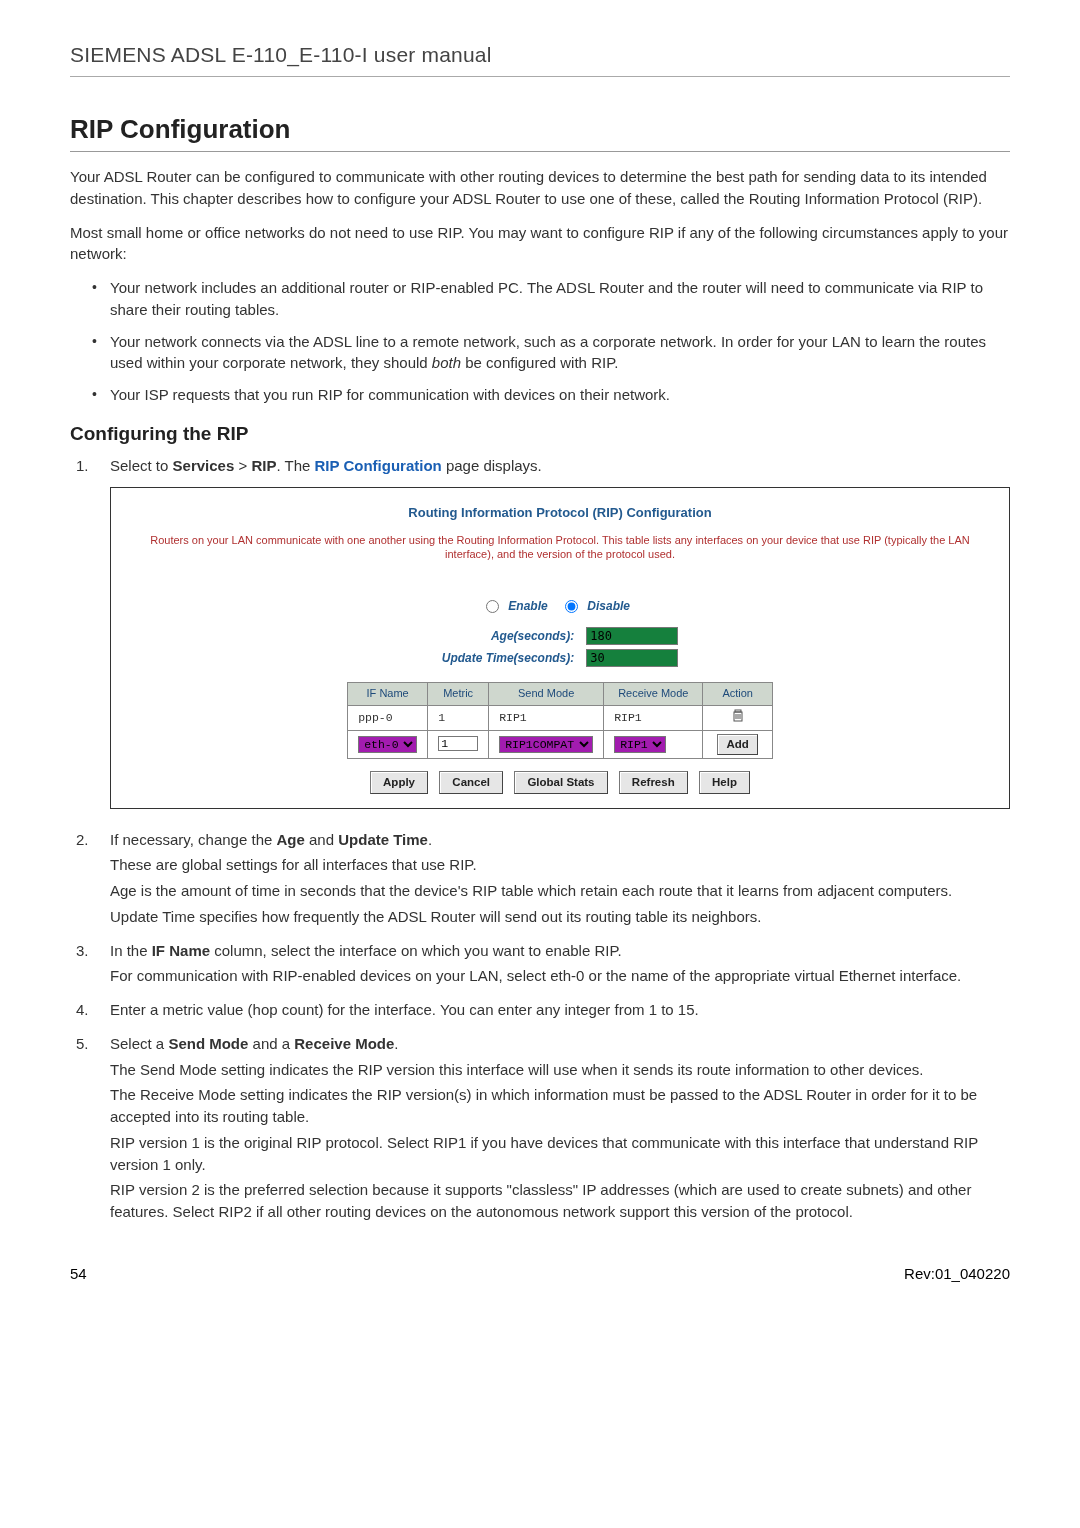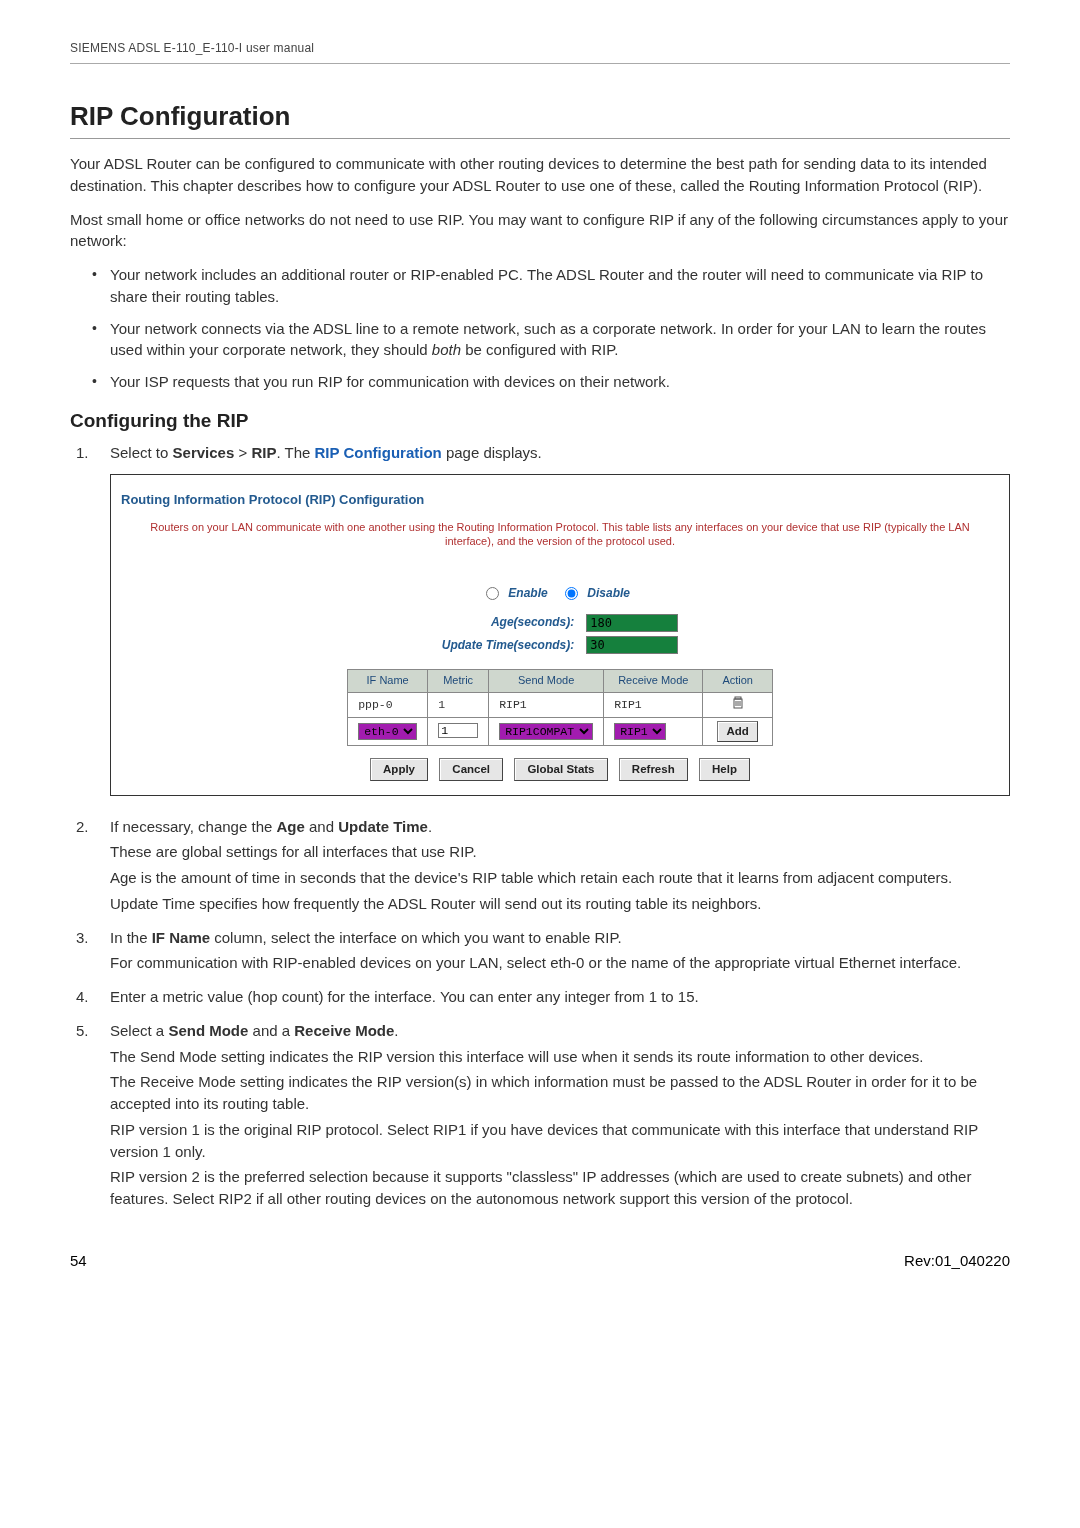--- a/index.html
+++ b/index.html
@@ -6,21 +6,21 @@
   body {
     font-family: "Segoe UI", Arial, sans-serif;
     background: #fff;
     color: #333;
     width: 1080px;
     padding: 40px 70px 40px 70px;
     font-size: 15px;
     line-height: 1.45;
   }
   .header-bar {
-    font-size: 12px;
+    font-size: 21px;
     color: #444;
     padding-bottom: 6px;
     border-bottom: 1px solid #aaa;
     margin-bottom: 34px;
     letter-spacing: 0.2px;
   }
   h1.section-title {
     font-size: 26px;
     font-weight: 700;
     color: #222;
@@ -40,21 +40,21 @@
   em.i { font-style: italic; }
 
   .screenshot-box {
     border: 1px solid #333;
     margin: 10px 0 20px 0;
     padding: 10px 10px 14px 10px;
     background: #fff;
     font-family: Tahoma, Verdana, Arial, sans-serif;
     font-size: 12px;
   }
-  .rip-title { color: #235a8f; font-weight: 700; font-size: 13px; padding: 6px 0 10px; }
+  .rip-title { text-align: center; color: #235a8f; font-weight: 700; font-size: 13px; padding: 6px 0 10px; }
   .rip-note { text-align: center; color: #b03030; font-size: 11px; line-height: 1.3; padding: 0 20px 10px; }
   .enable-row { text-align: center; padding: 6px 0 10px; margin-top: 20px; }
   .enable-row .lbl { color: #235a8f; font-weight: 700; font-style: italic; margin: 0 4px; }
   .enable-row input[type=radio] { vertical-align: middle; margin-right: 2px; }
 
   .time-grid { display: table; margin: 0 auto 12px auto; }
   .time-row { display: table-row; }
   .time-label, .time-val { display: table-cell; padding: 2px 6px; vertical-align: middle; }
   .time-label { text-align: right; color: #235a8f; font-weight: 700; font-style: italic; font-size: 12px; }
   .time-val input { width: 92px; font-family: monospace; font-size: 12px; padding: 1px 3px; border: 1px solid #777; background: #15803d; }

